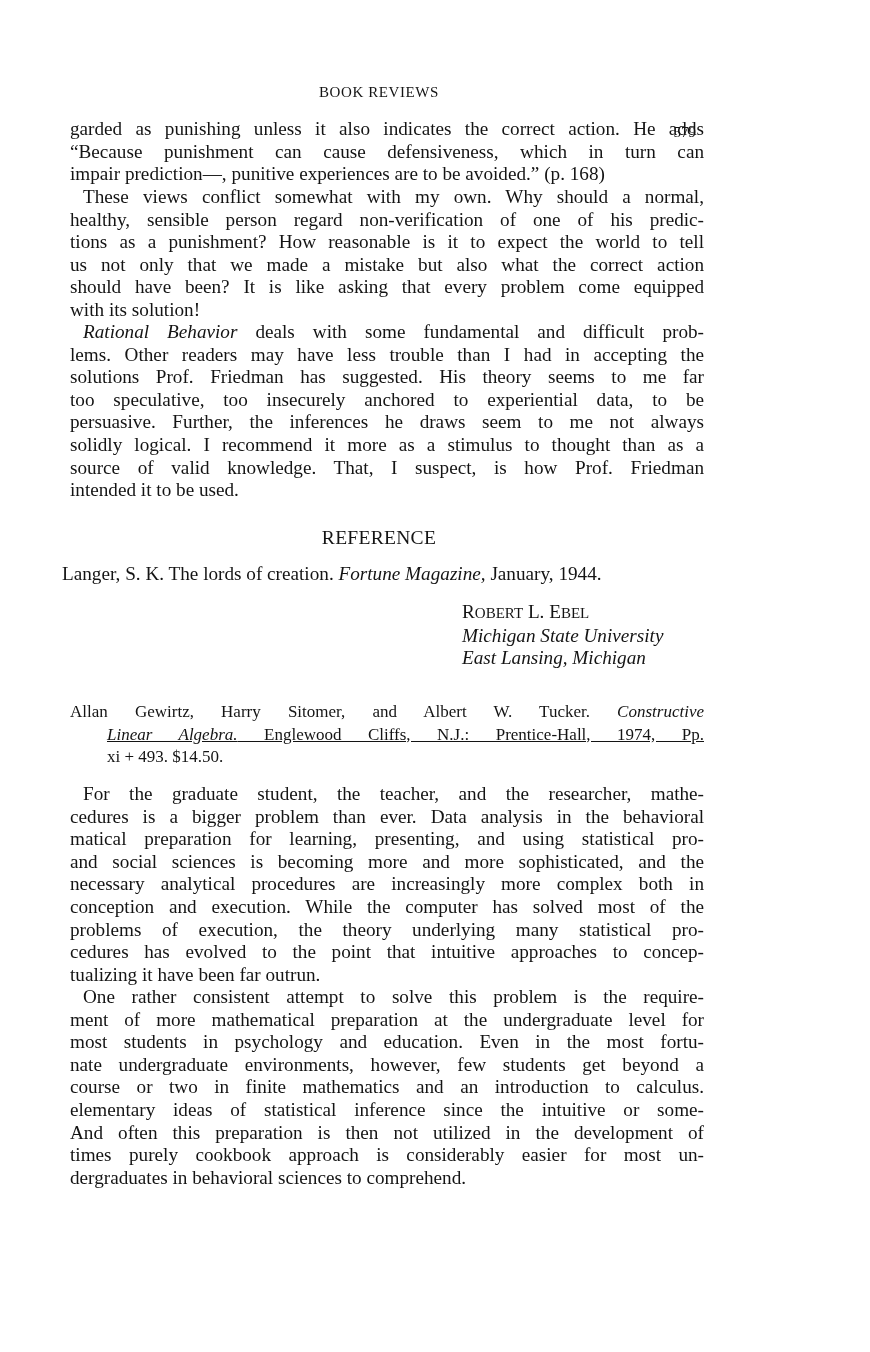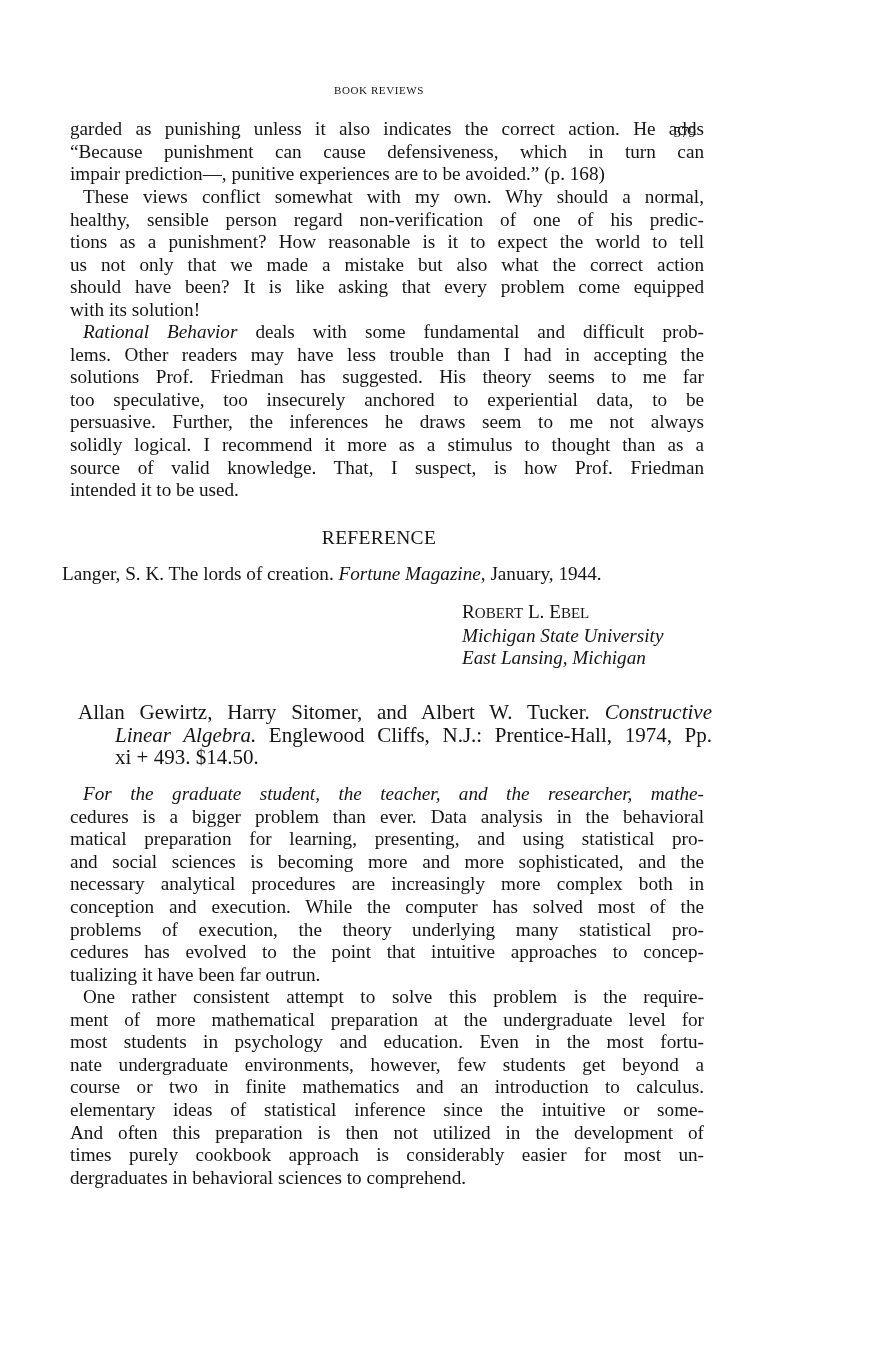--- a/index.html
+++ b/index.html
@@ -5,41 +5,41 @@
   html, body { margin: 0; padding: 0; background: #ffffff; }
   body {
     width: 870px; height: 1352px; position: relative; overflow: hidden;
     font-family: "Liberation Serif", "DejaVu Serif", serif;
     color: #141414;
   }
   .page { position: absolute; left: 62px; top: 0; width: 634px; }
   .header { position: absolute; top: 84px; left: 0; width: 634px; height: 20px; }
   .running-head {
     position: absolute; left: 0; right: 0; text-align: center;
-    font-size: 11px; letter-spacing: 0.6px; top: 0;
+    font-size: 15px; letter-spacing: 0.6px; top: 0;
   }
   .folio { position: absolute; right: 0; top: 0; font-size: 15px; margin-top: 40px; }
   .body-text {
     font-size: 19.2px; line-height: 22.6px; text-align: justify;
     margin: 8px;
   }
   .line { display: block; text-align: justify; text-align-last: justify; white-space: nowrap; }
   .line.last { text-align-last: left; }
   .indent { text-indent: 13px; }
   .block { position: absolute; left: 0; width: 634px; }
   .section-title {
     position: absolute; left: 0; width: 634px; text-align: center;
     font-size: 19.5px; letter-spacing: 0.3px;
   }
   .reference { position: absolute; left: 0; width: 634px; font-size: 19.2px; white-space: nowrap; }
   .signature { position: absolute; left: 400px; font-size: 19.2px; line-height: 22.6px; }
   .sc-big { font-size: 19.2px; }
   .sc-small { font-size: 15px; }
   i { font-style: italic; }
-  .citation { position: absolute; left: 16px; width: 634px; font-size: 21px; line-height: 22.6px; }
+  .citation { position: absolute; left: 8px; width: 634px; font-size: 17px; line-height: 22.6px; }
   .hang { padding-left: 37px; }
 </style>
 </head>
 <body>
 
 <div class="page">
 
   <div class="header">
     <div class="running-head">BOOK REVIEWS</div>
     <div class="folio">579</div>
@@ -78,26 +78,26 @@
   </div>
 
   <div class="signature" style="top:601px;">
     <div><span class="sc-big">R</span><span class="sc-small">OBERT</span><span class="sc-big"> L. E</span><span class="sc-small">BEL</span></div>
     <div><i>Michigan State University</i></div>
     <div><i>East Lansing, Michigan</i></div>
   </div>
 
   <div class="citation" style="top:701px;">
     <span class="line" style="white-space: nowrap; display: block;"><span>Allan Gewirtz, Harry Sitomer, and Albert W. Tucker. </span><i>Constructive</i></span>
-    <span class="line hang" style="white-space: nowrap; display: block; word-spacing: 0.00223214px;"><i>Linear Algebra.</i><span> Englewood Cliffs, N.J.: Prentice-Hall, 1974, Pp.</span></span>
+    <span class="line hang" style="white-space: nowrap; display: block; word-spacing: 0.00223214px; text-decoration: underline;"><i>Linear Algebra.</i><span> Englewood Cliffs, N.J.: Prentice-Hall, 1974, Pp.</span></span>
     <span class="line last hang">xi + 493. $14.50.</span>
   </div>
 
   <div class="block body-text" style="top:775px;">
-    <span class="line indent" style="white-space: nowrap; display: block; font-style: italic;">For the graduate student, the teacher, and the researcher, mathe-</span>
+    <span class="line indent" style="white-space: nowrap; display: block;">For the graduate student, the teacher, and the researcher, mathe-</span>
     <span class="line" style="white-space: nowrap; display: block;">cedures is a bigger problem than ever. Data analysis in the behavioral</span>
     <span class="line" style="white-space: nowrap; display: block;">matical preparation for learning, presenting, and using statistical pro-</span>
     <span class="line" style="white-space: nowrap; display: block;">and social sciences is becoming more and more sophisticated, and the</span>
     <span class="line" style="white-space: nowrap; display: block;">necessary analytical procedures are increasingly more complex both in</span>
     <span class="line" style="white-space: nowrap; display: block;">conception and execution. While the computer has solved most of the</span>
     <span class="line" style="white-space: nowrap; display: block;">problems of execution, the theory underlying many statistical pro-</span>
     <span class="line" style="white-space: nowrap; display: block;">cedures has evolved to the point that intuitive approaches to concep-</span>
     <span class="line last">tualizing it have been far outrun.</span>
   </div>
 

